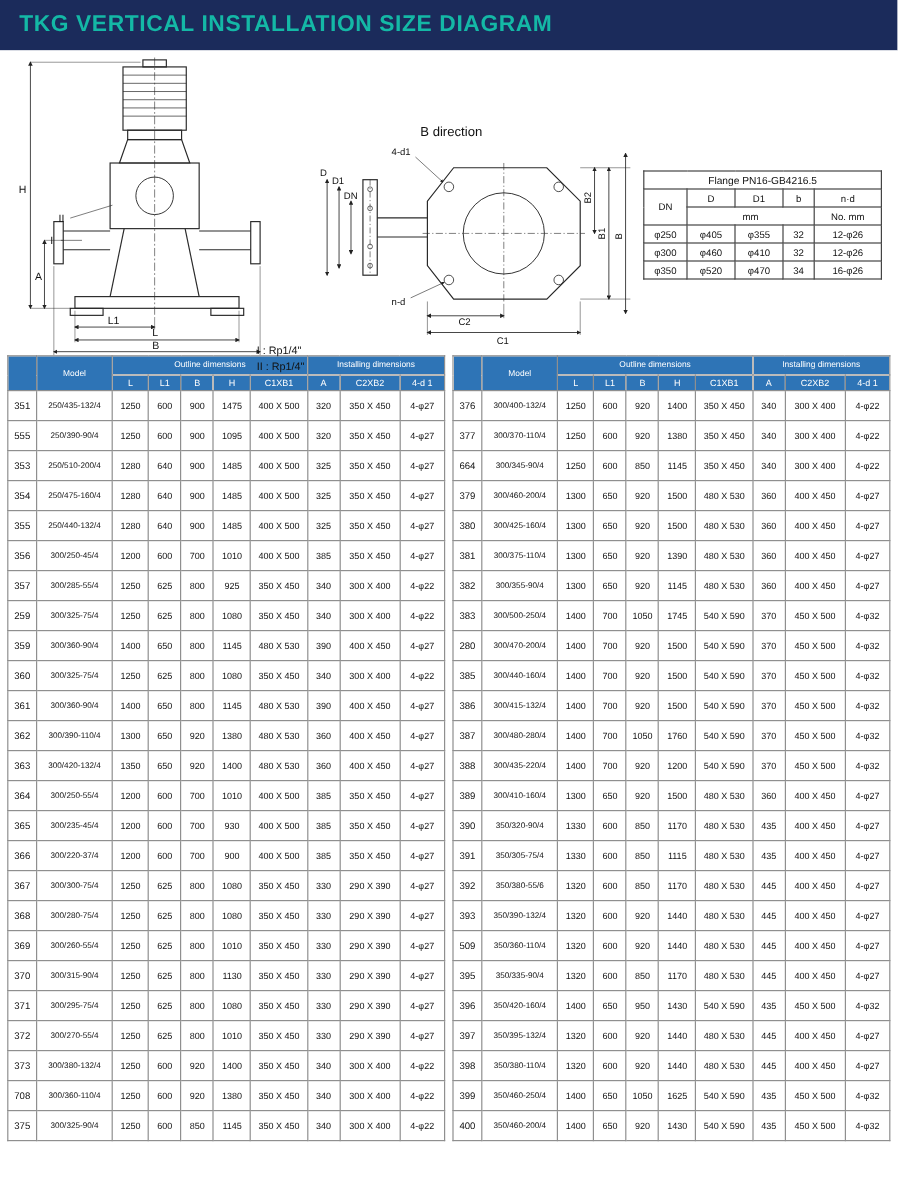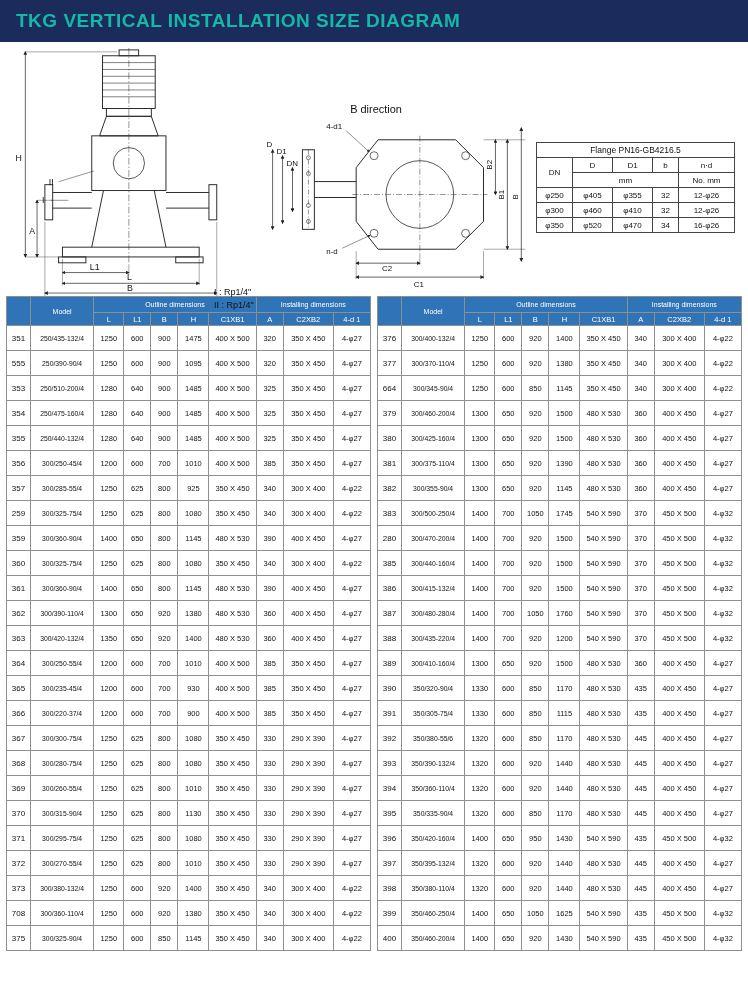--- a/index.html
+++ b/index.html
@@ -827,21 +827,21 @@
           <td>1320</td>
           <td>600</td>
           <td>920</td>
           <td>1440</td>
           <td>480 X 530</td>
           <td>445</td>
           <td>400 X 450</td>
           <td>4-φ27</td>
         </tr>
         <tr>
-          <td>394</td>
+          <td>509</td>
           <td>350/360-110/4</td>
           <td>1320</td>
           <td>600</td>
           <td>920</td>
           <td>1440</td>
           <td>480 X 530</td>
           <td>445</td>
           <td>400 X 450</td>
           <td>4-φ27</td>
         </tr>

